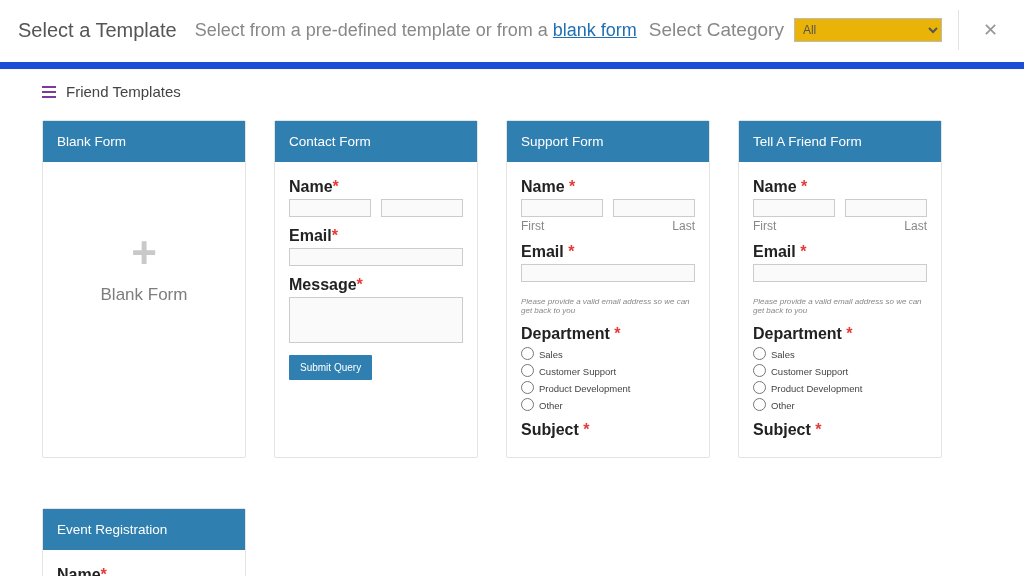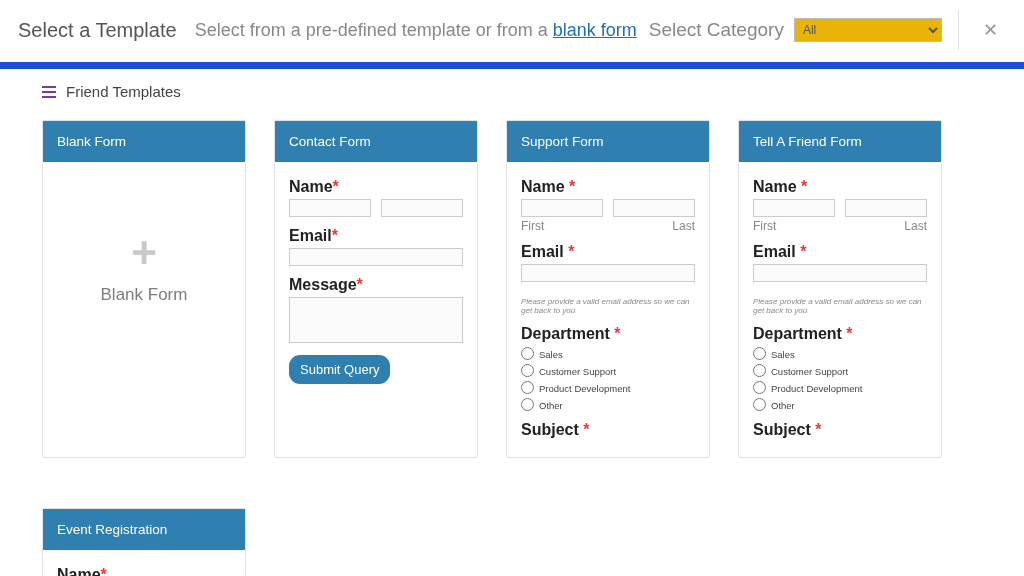--- a/index.html
+++ b/index.html
@@ -29,21 +29,21 @@
   .req{color:#e63a3a}
   .inp{width:100%;height:18px;border:1px solid #ccc;background:#fafafa;margin-top:3px}
   .pair{display:flex;gap:10px;margin-top:3px}
   .pair .inp{flex:1;margin-top:0}
   .sublbl{font-size:12px;color:#888;margin-top:2px}
   .sublblrow{display:flex;justify-content:space-between}
   .txa{width:100%;height:46px;border:1px solid #ccc;background:#fafafa;margin-top:3px}
   .hint{font-size:8px;color:#888;font-style:italic;margin-top:15px}
   .radio-row{display:flex;align-items:flex-end;margin-top:4px;font-size:9.5px;color:#444}
   .radio-row input{margin-right:5px}
-  .submit{margin-top:12px;background:#2f7fb1;color:#fff;border:none;border-radius:11px;padding:7px 11px;font-size:13px}
+  .submit{margin-top:12px;background:#2f7fb1;color:#fff;border:none;border-radius:1px;padding:7px 11px;font-size:10px}
   ::-webkit-scrollbar{width:12px}
   ::-webkit-scrollbar-track{background:#f1f1f1}
   ::-webkit-scrollbar-thumb{background:#c4c4c4;border-radius:2px}
 </style>
 </head>
 <body>
 
 <div class="topbar">
   <div class="title">Select a Template</div>
   <div class="subtitle">

